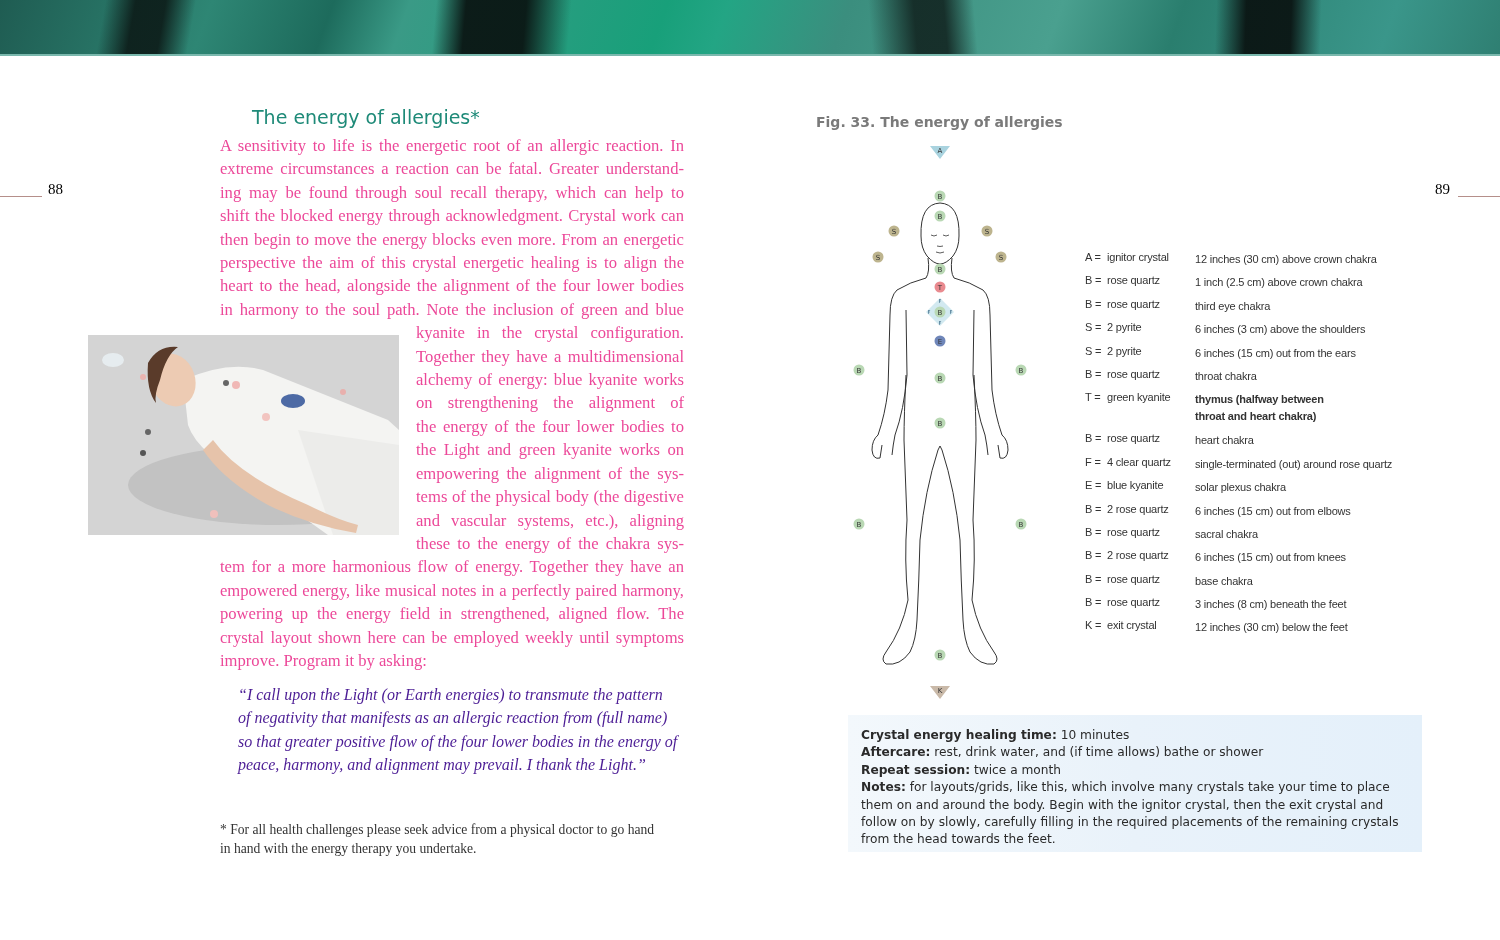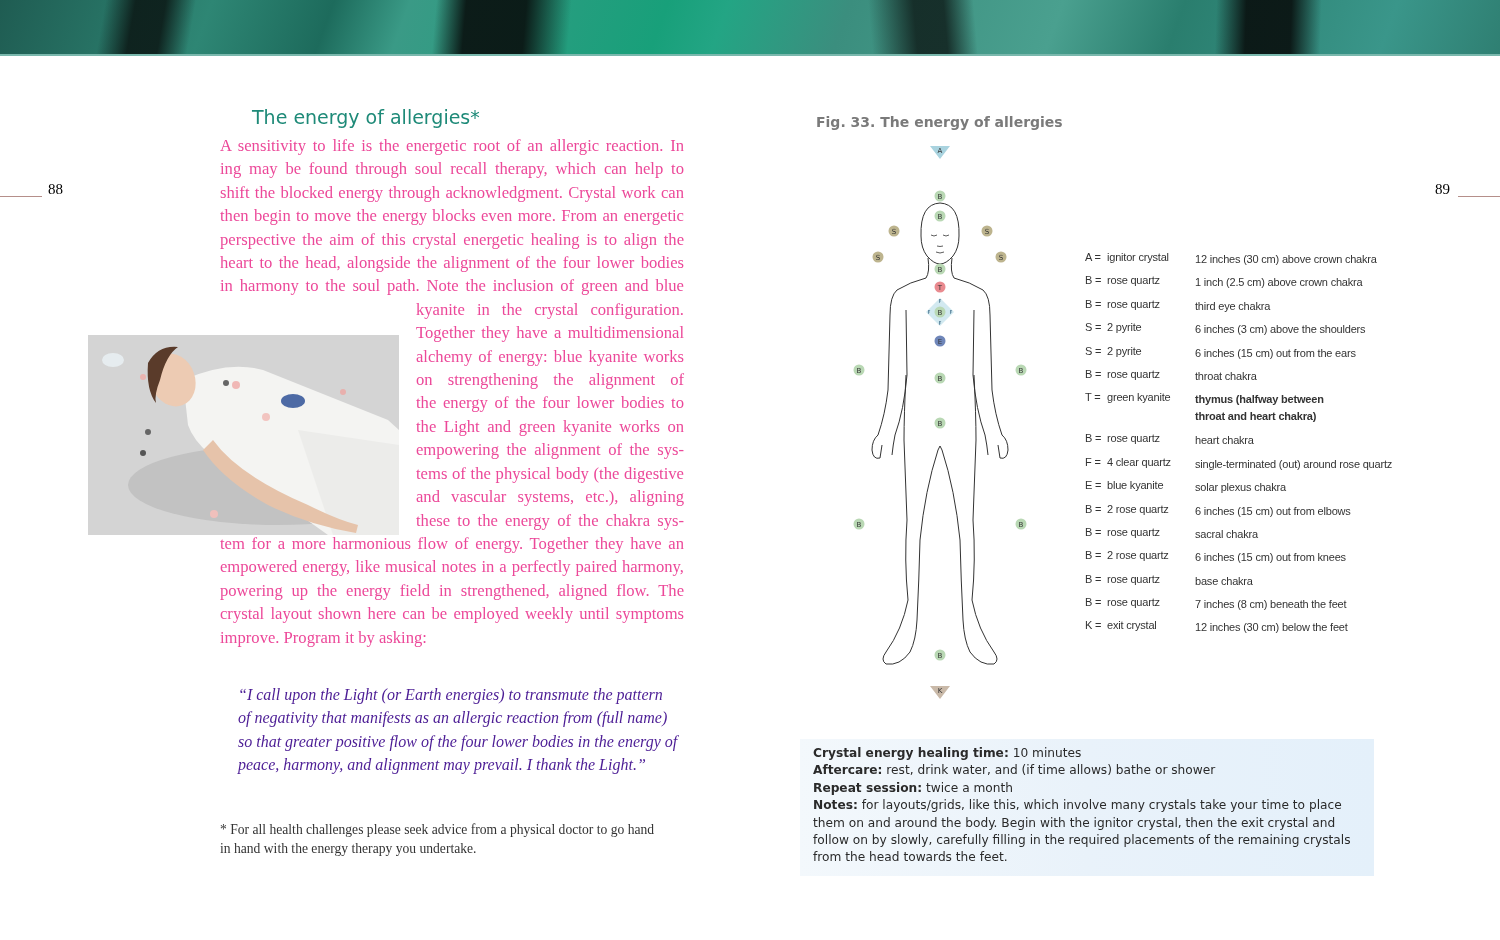--- a/index.html
+++ b/index.html
@@ -65,43 +65,44 @@
   .legend {
     position: absolute; left: 1085px; top: 251px; width: 310px;
     font-family: "Liberation Sans", sans-serif; font-size: 11px; color: #333; letter-spacing: -0.2px;
   }
   .legend-row { display: flex; min-height: 23.4px; }
   .legend-row .key { width: 22px; }
   .legend-row .crystal { width: 88px; }
   .legend-row .placement { flex: 1; line-height: 17px; }
 
   .info-box {
-    position: absolute; left: 800px; top: 715px; width: 574px; height: 137px;
+    position: absolute; left: 848px; top: 715px; width: 574px; height: 137px;
     background: linear-gradient(90deg, #f3f8fc 0%, #e9f2fa 50%, #e4f0fa 100%);
-    padding: 6px 0 0 13px;
-    font-family: "DejaVu Sans", sans-serif; font-size: 12.2px; line-height: 17.4px; color: #2a2a2a; margin-top: 24px;
+    padding: 12px 0 0 13px;
+    font-family: "DejaVu Sans", sans-serif; font-size: 12.2px; line-height: 17.4px; color: #2a2a2a;
   }
   .info-box b { font-weight: bold; }
   .info-box .row { white-space: nowrap; }
   .info-box .notes { white-space: normal; width: 545px; }
 </style>
 </head>
 <body>
 
 <div class="banner"></div>
 
 <div class="folio-line folio-left-line"></div>
 <div class="page-num page-num-left">88</div>
 <div class="folio-line folio-right-line"></div>
 <div class="page-num page-num-right">89</div>
 
 <h2 class="heading">The energy of allergies*</h2>
 
 <div class="body-text">
   <span class="line">A sensitivity to life is the energetic root of an allergic reaction. In</span>
+  <span class="line">extreme circumstances a reaction can be fatal. Greater understand-</span>
   <span class="line">ing may be found through soul recall therapy, which can help to</span>
   <span class="line">shift the blocked energy through acknowledgment. Crystal work can</span>
   <span class="line">then begin to move the energy blocks even more. From an energetic</span>
   <span class="line">perspective the aim of this crystal energetic healing is to align the</span>
   <span class="line">heart to the head, alongside the alignment of the four lower bodies</span>
   <span class="line">in harmony to the soul path. Note the inclusion of green and blue</span>
   <span class="line indent">kyanite in the crystal configuration.</span>
   <span class="line indent">Together they have a multidimensional</span>
   <span class="line indent">alchemy of energy: blue kyanite works</span>
   <span class="line indent">on strengthening the alignment of</span>
@@ -328,21 +329,21 @@
       <span class="placement">6 inches (15 cm) out from knees</span>
     </div>
     <div class="legend-row">
       <span class="key">B =</span>
       <span class="crystal">rose quartz</span>
       <span class="placement">base chakra</span>
     </div>
     <div class="legend-row">
       <span class="key">B =</span>
       <span class="crystal">rose quartz</span>
-      <span class="placement">7 inches (8 cm) beneath the feet</span>
+      <span class="placement">3 inches (8 cm) beneath the feet</span>
     </div>
     <div class="legend-row">
       <span class="key">K =</span>
       <span class="crystal">exit crystal</span>
       <span class="placement">12 inches (30 cm) below the feet</span>
     </div>
   </div>
 
 <div class="info-box">
   <div class="row"><b>Crystal energy healing time:</b><span> 10 minutes</span></div>

